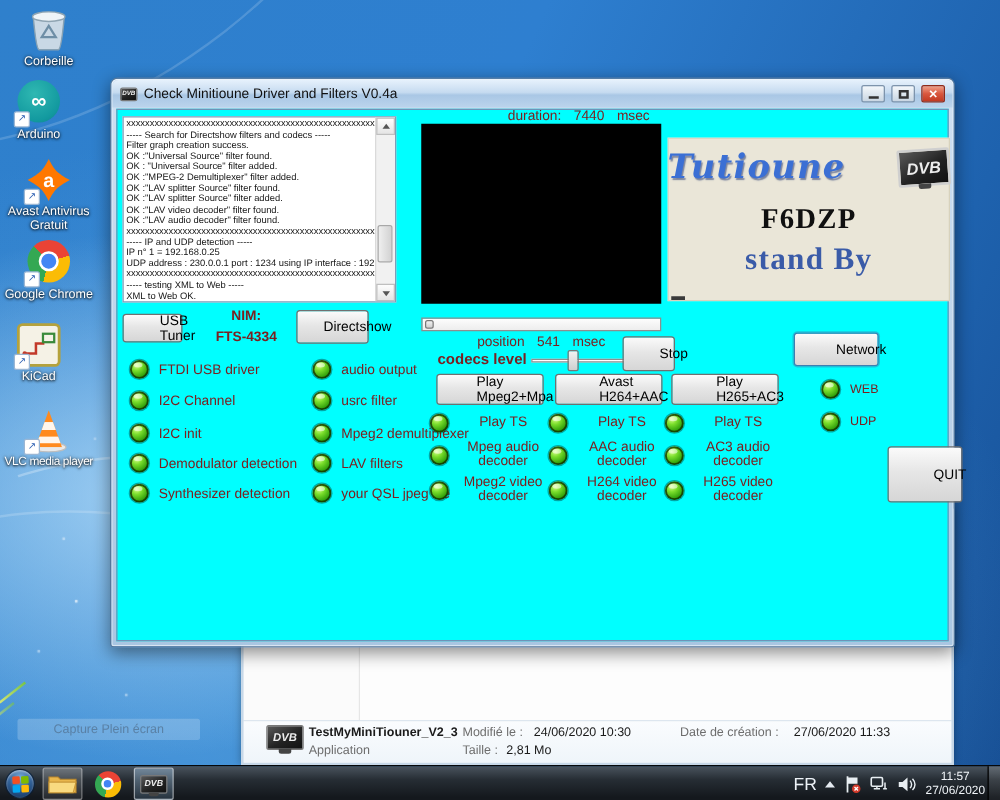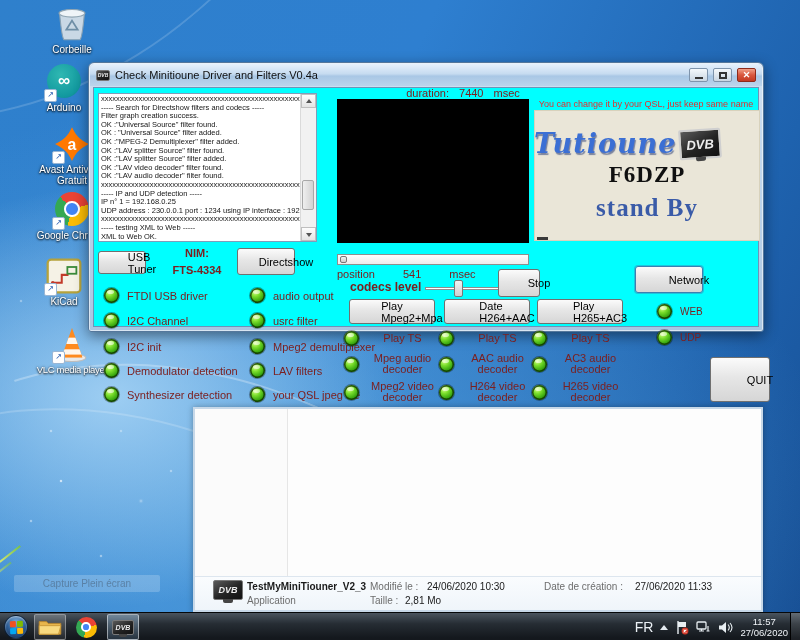--- a/index.html
+++ b/index.html
@@ -13,21 +13,21 @@
   .swoosh{position:absolute;border-radius:50%;border:2px solid transparent;border-top:2px solid rgba(255,255,255,.28);}
   .sparkles{position:absolute;left:0;top:0;width:2px;height:2px;
     box-shadow:60px 480px 1px rgba(255,255,255,.8),30px 520px 1px rgba(255,255,255,.5),
     140px 500px 2px rgba(255,255,255,.6),100px 555px 1px rgba(255,255,255,.5),
     170px 470px 1px rgba(255,255,255,.45),50px 430px 1px rgba(255,255,255,.5),
     20px 300px 1px rgba(255,255,255,.4),75px 350px 1px rgba(255,255,255,.35),
     120px 430px 1px rgba(255,255,255,.4);}
   .streak{position:absolute;height:2px;background:linear-gradient(90deg,#E2EE6A,#7AC838);}
 
   
-  .dicon{position:absolute;width:78px;text-align:center;z-index:2;cursor:default;padding-left:33px;}
+  .dicon{position:absolute;width:78px;text-align:center;z-index:2;cursor:default;}
   .dicon .art{position:relative;width:36px;height:36px;margin:0 auto;}
   .dicon .lbl{margin-top:2px;font-size:10px;line-height:11px;color:#fff;text-shadow:0 1px 2px rgba(0,0,0,.95),0 0 3px rgba(0,0,0,.6);}
   .shortcut{position:absolute;left:-2px;bottom:-2px;width:11px;height:11px;background:#fff;border:1px solid #9AB6D4;border-radius:2px;
     font-size:8px;line-height:10px;color:#2A5DB0;text-align:center;}
   .watermark{position:absolute;left:14px;top:575px;width:146px;height:17px;background:rgba(255,255,255,.20);
     font-size:10px;line-height:17px;text-align:center;color:rgba(80,110,140,.70);z-index:1;border-radius:2px;}
 
   
   .explorer{position:absolute;left:193px;top:407px;width:570px;height:205px;background:#FCFCFC;
     border:2px solid #C7D8E8;box-sizing:border-box;z-index:3;box-shadow:0 0 6px rgba(0,0,0,.3);}
@@ -37,21 +37,21 @@
   .details-pane .v{color:#1A1A1A;}
   .details-pane .nm{color:#1A1A1A;font-weight:bold;}
 
   
   .dvbicon{position:relative;background:linear-gradient(150deg,#5A5A5A 0%,#232323 55%,#111 100%);
     border:1px solid #787878;border-radius:2px;color:#EDEDED;font-style:italic;font-weight:bold;
     display:flex;align-items:center;justify-content:center;box-sizing:border-box;}
   .dvbicon .stand{position:absolute;bottom:-4px;left:50%;transform:translateX(-50%);width:10px;height:4px;background:#444;border-radius:0 0 2px 2px;}
 
   
-  .appwin{position:absolute;left:88px;top:62px;width:676px;height:270px;z-index:4;
+  .appwin{position:absolute;left:88px;top:62px;width:676px;height:456px;z-index:4;
     background:linear-gradient(#CFE0F2,#A9C6E2);border:1px solid #54779B;border-radius:6px 6px 3px 3px;
     box-shadow:0 4px 14px rgba(0,0,0,.45), inset 0 0 0 1px rgba(255,255,255,.55);box-sizing:border-box;}
   .titlebar{position:absolute;left:1px;right:1px;top:1px;height:22px;border-radius:5px 5px 0 0;
     background:linear-gradient(#E6F1FC,#C6DBF0 45%,#A9C7E5 55%,#BBD4EC);display:flex;align-items:center;padding:0 6px;gap:5px;}
   .titlebar .wt{font-size:11px;color:#101010;flex:1;white-space:nowrap;overflow:hidden;}
   .wbtn{width:19px;height:14px;border:1px solid #7E94AC;border-radius:2px;background:linear-gradient(#F4F8FB,#C9D6E2);
     display:flex;align-items:center;justify-content:center;box-sizing:border-box;}
   .wbtn.close{background:linear-gradient(#F0A088,#D9573E 50%,#C23A22);border-color:#8E2A1A;}
   .g-min{width:8px;height:2px;background:#333;margin-top:6px;}
   .g-max{width:8px;height:7px;border:2px solid #333;box-sizing:border-box;}
@@ -274,43 +274,42 @@
       </div>
 
       <div style="position:absolute;left:243px;top:-1px;width:200px;display:flex;justify-content:center;gap:10px;padding-left:26px;">
         <span class="ml">duration:</span>
         <span class="ml">7440</span>
         <span class="ml">msec</span>
       </div>
 
       <div class="video"></div>
 
-      <div style="position:absolute;left:436px;top:11px;width:232px;text-align:center;color:#E03030;font-size:9px;white-space:nowrap;">You can change it by your QSL, just keep same name</div>
       <div class="qslcard">
-        <div style="position:absolute;left:0;top:8px;width:100%;display:flex;align-items:center;justify-content:flex-start;gap:3px;margin-top:10px;">
+        <div style="position:absolute;left:0;top:8px;width:100%;display:flex;align-items:center;justify-content:space-between;gap:3px;">
           <span class="tutiologo">Tutioune</span>
           <div class="dvbicon" style="width:42px;height:30px;font-size:13px;transform:rotate(-4deg);border:2px solid #CFCFCF;">
             <span>DVB</span>
               <span class="stand"></span>
           </div>
         </div>
         <div style="position:absolute;left:0;top:52px;width:100%;text-align:center;">
           <span class="callsign">F6DZP</span>
         </div>
         <div style="position:absolute;left:0;top:84px;width:100%;text-align:center;">
           <span class="standby">stand By</span>
         </div>
         <div style="position:absolute;left:3px;bottom:1px;width:11px;height:3px;background:#3A3A3A;"></div>
       </div>
 
       <div class="track" style="left:243px;top:166px;width:192px;height:11px;background:linear-gradient(#FDFDFD,#EDEDED);">
         <div class="thumbv" style="left:2px;top:1px;width:7px;height:7px;"></div>
       </div>
 
-      <div style="position:absolute;left:243px;top:180px;width:192px;display:flex;gap:28px;">
+      <div style="position:absolute;left:243px;top:180px;width:192px;display:flex;justify-content:center;gap:10px;">
         <span class="ml">position</span>
         <span class="ml">541</span>
         <span class="ml">msec</span>
       </div>
 
       <span class="mlb" style="position:absolute;left:256px;top:192px;font-size:12px;">codecs level</span>
       <div class="track" style="left:331px;top:199px;width:78px;height:3px;"></div>
       <div class="thumbv" style="left:360px;top:192px;width:9px;height:17px;"></div>
 
       <div class="btn" style="left:404px;top:181px;width:36px;height:28px;">Stop</div>
@@ -373,21 +372,21 @@
         <div class="prow">
             <span class="led"></span>
             <span class="pl">Mpeg audio decoder</span>
           </div>
         <div class="prow">
             <span class="led"></span>
             <span class="pl">Mpeg2 video decoder</span>
           </div>
       </div>
       <div class="playcol" style="left:345px;">
-        <div class="btn">Date H264+AAC</div>
+        <div class="btn">Avast H264+AAC</div>
         <div class="prow">
             <span class="led"></span>
             <span class="pl">Play TS</span>
           </div>
         <div class="prow">
             <span class="led"></span>
             <span class="pl">AAC audio decoder</span>
           </div>
         <div class="prow">
             <span class="led"></span>

